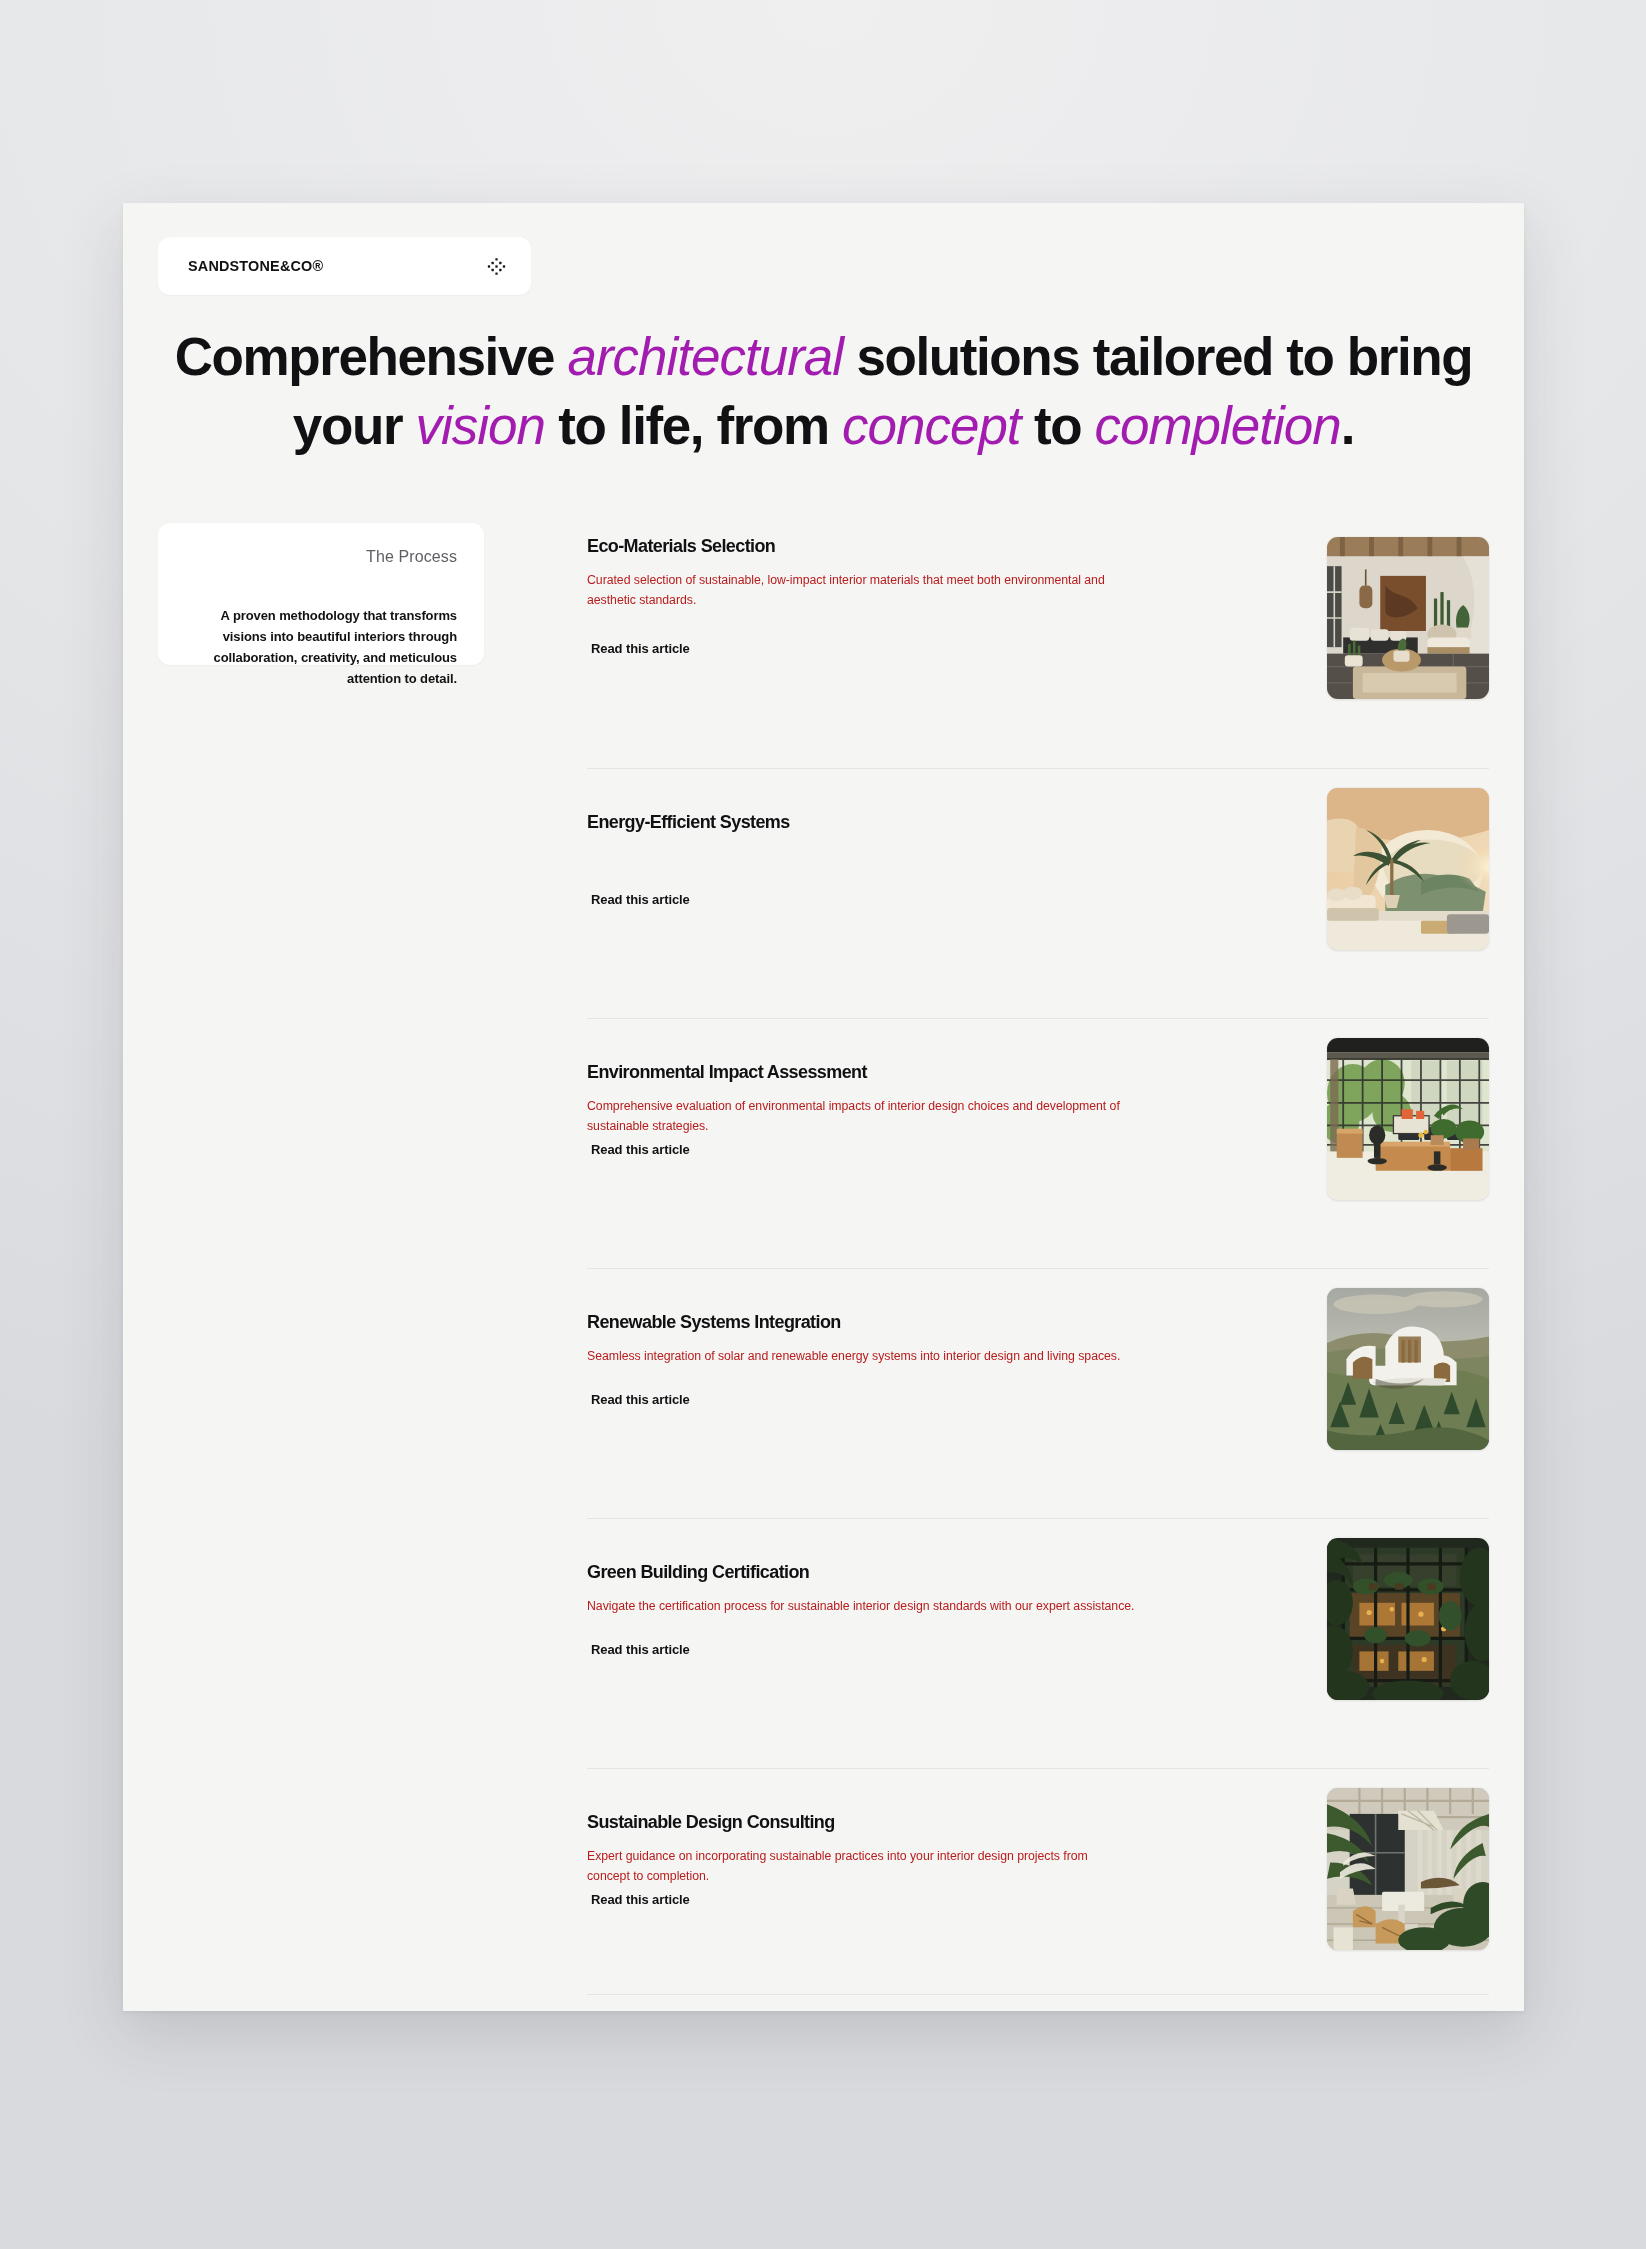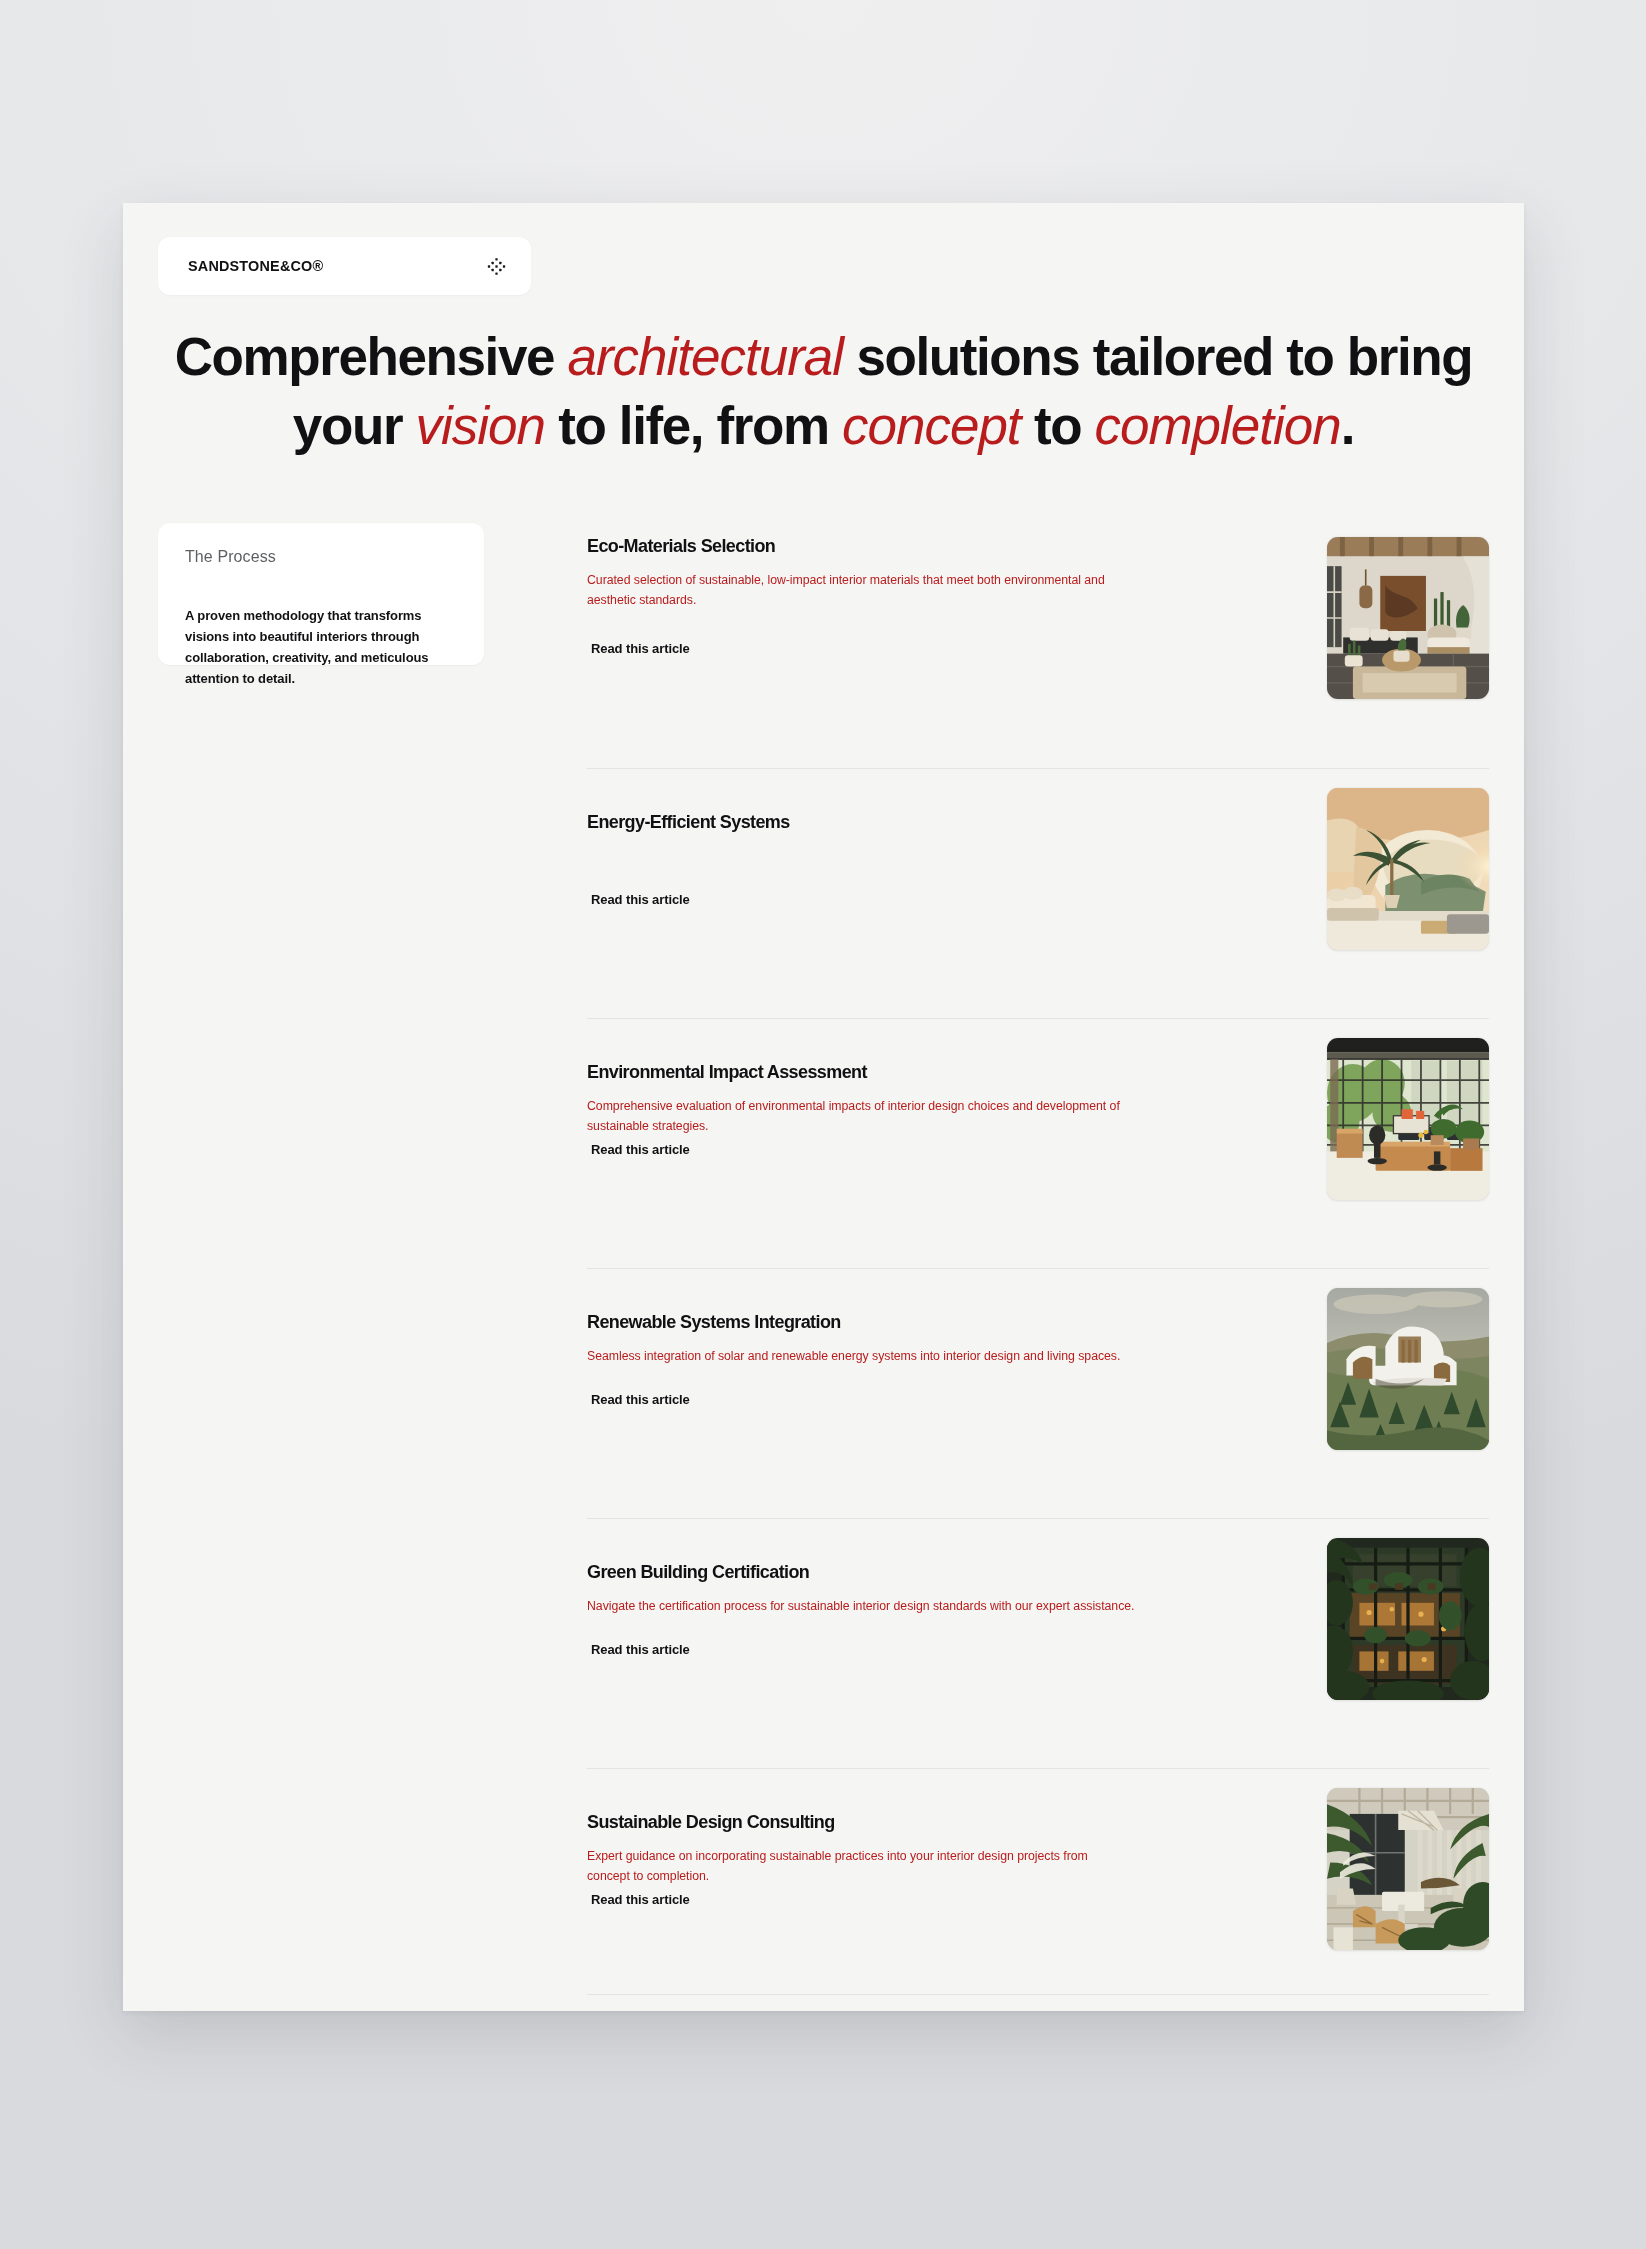--- a/index.html
+++ b/index.html
@@ -52,33 +52,34 @@
     font-size:53px;
     line-height:1.30;
     letter-spacing:-1.4px;
     font-weight:700;
     color:#111113;
     padding:0 34px;
   }
   .headline .it{
     font-style:italic;
     font-weight:400;
-    color:#b91c1c;
+    color:#a21caf;
     letter-spacing:-1px;
   }
 
   
   .process-card{
     position:absolute;
     left:35px; top:320px;
     width:326px; height:142px;
     background:#ffffff;
     border-radius:12px;
     padding:25px 27px;
     box-shadow:0 0.8px 1.7px rgba(0,0,0,.04);
+    text-align:right;
   }
   .process-title{
     font-size:16px; color:#5d5f63; font-weight:400; letter-spacing:0.1px;
   }
   .process-body{
     margin-top:39px;
     font-size:13px;
     line-height:1.62;
     color:#121214;
     font-weight:700;

